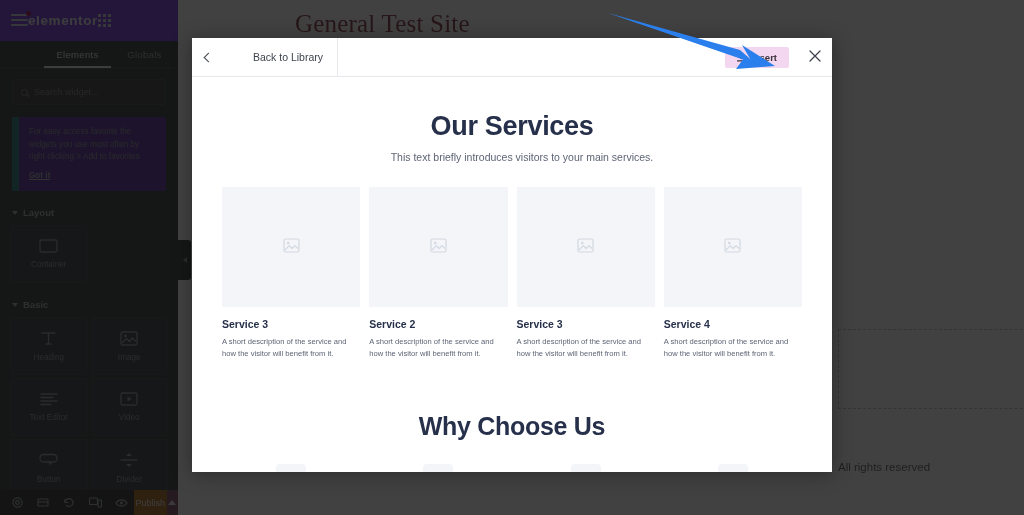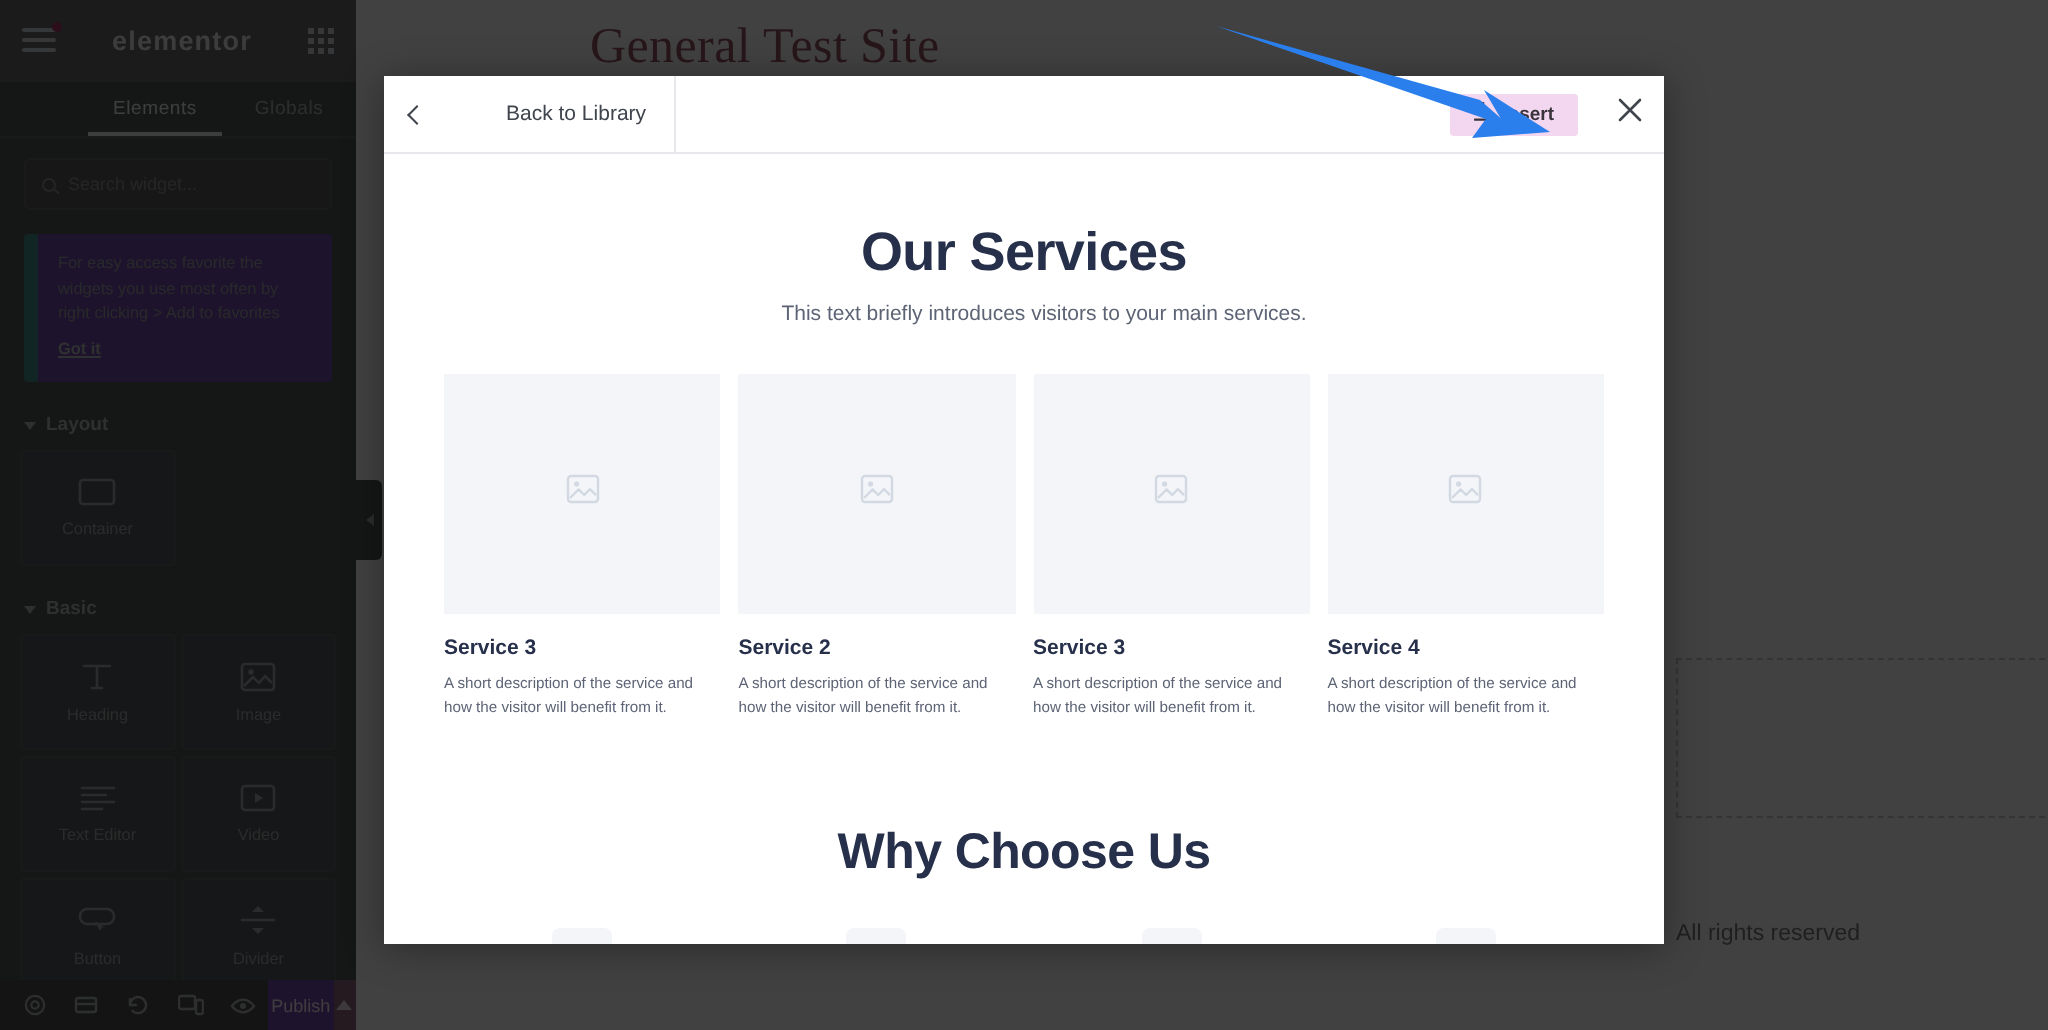--- a/index.html
+++ b/index.html
@@ -31,22 +31,22 @@
     position: absolute; left: 660px; top: 461px;
     font-size: 11.5px; color: #555; white-space: nowrap;
   }
 
   
   .panel {
     position: absolute; left: 0; top: 0; width: 178px; height: 515px;
     background: #26292c; color: #b6b9bd;
   }
   .panel-top {
-    height: 41px; background: #404040;
-    display: flex; align-items: center; justify-content: space-between;
+    height: 41px; background: #6d28d9;
+    display: flex; align-items: center; 
     padding: 0 11px;
   }
   .hamburger { position: relative; width: 17px; height: 13px; cursor: pointer; }
   .hamburger span {
     display:block; height:2px; background:#c9ccd0; margin-bottom:3px; border-radius:1px;
   }
   .hamburger .dot {
     position:absolute; right:-3px; top:-3px; width:5px; height:5px;
     background:#93003f; border-radius:50%;
   }
@@ -110,21 +110,21 @@
   .panel-bottom {
     position: absolute; left:0; bottom:0; width:178px; height:25px;
     background: #1f2124; display:flex; align-items:center;
   }
   .pb-icons { display:flex; align-items:center; gap:0; padding-left:4px; flex:1; }
   .pb-ico {
     width: 26px; height: 25px; display:flex; align-items:center; justify-content:center;
     cursor: pointer;
   }
   .publish {
-    width: 64px; height: 25px; background: #4c1d95;
+    width: 64px; height: 25px; background: #a16207;
     display:flex; align-items:center; justify-content:center;
     font-size: 9px; color:#f1e3ee; cursor:pointer;
   }
   .publish-arrow {
     width: 22px; height: 25px; background:#6d3e5c; display:flex;
     align-items:center; justify-content:center; cursor:pointer;
   }
   .chev-up { width:0;height:0;border-left:4px solid transparent;border-right:4px solid transparent;border-bottom:5px solid #e6d6e1; }
 
   .panel-handle {

